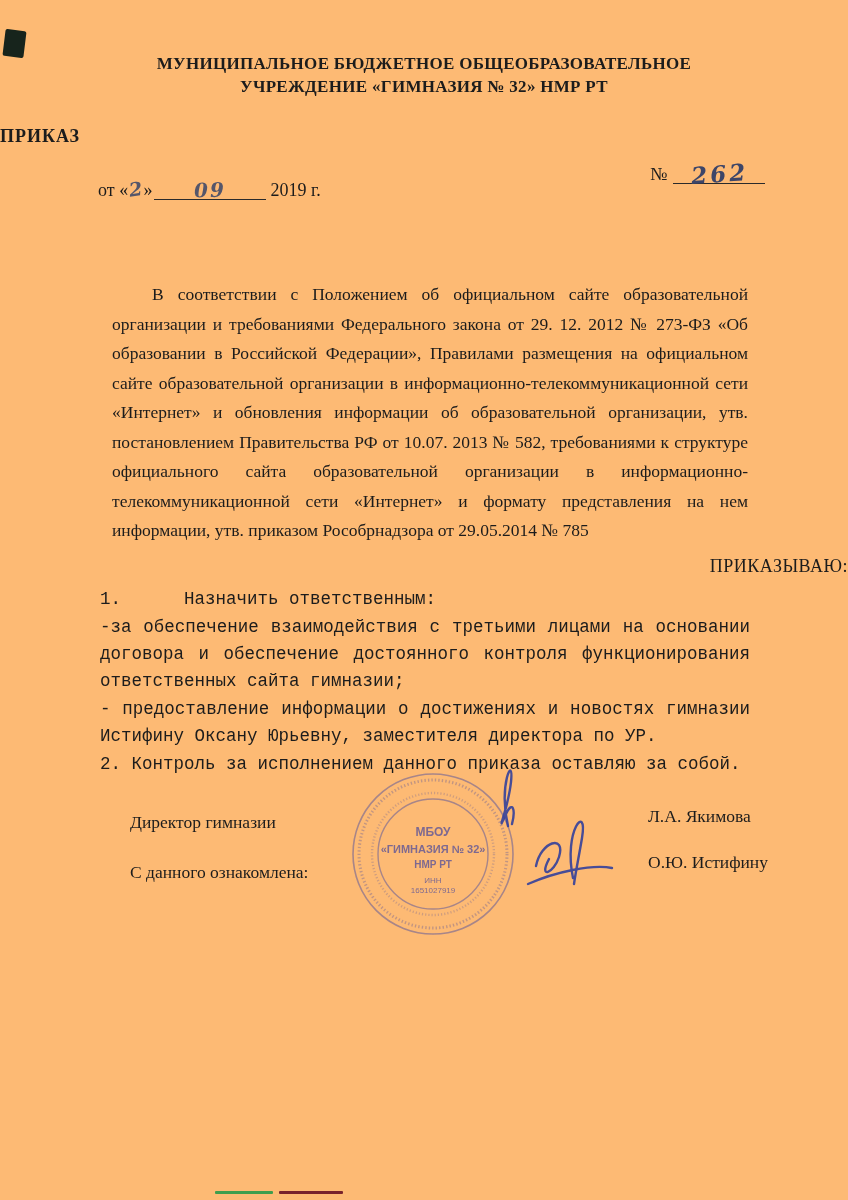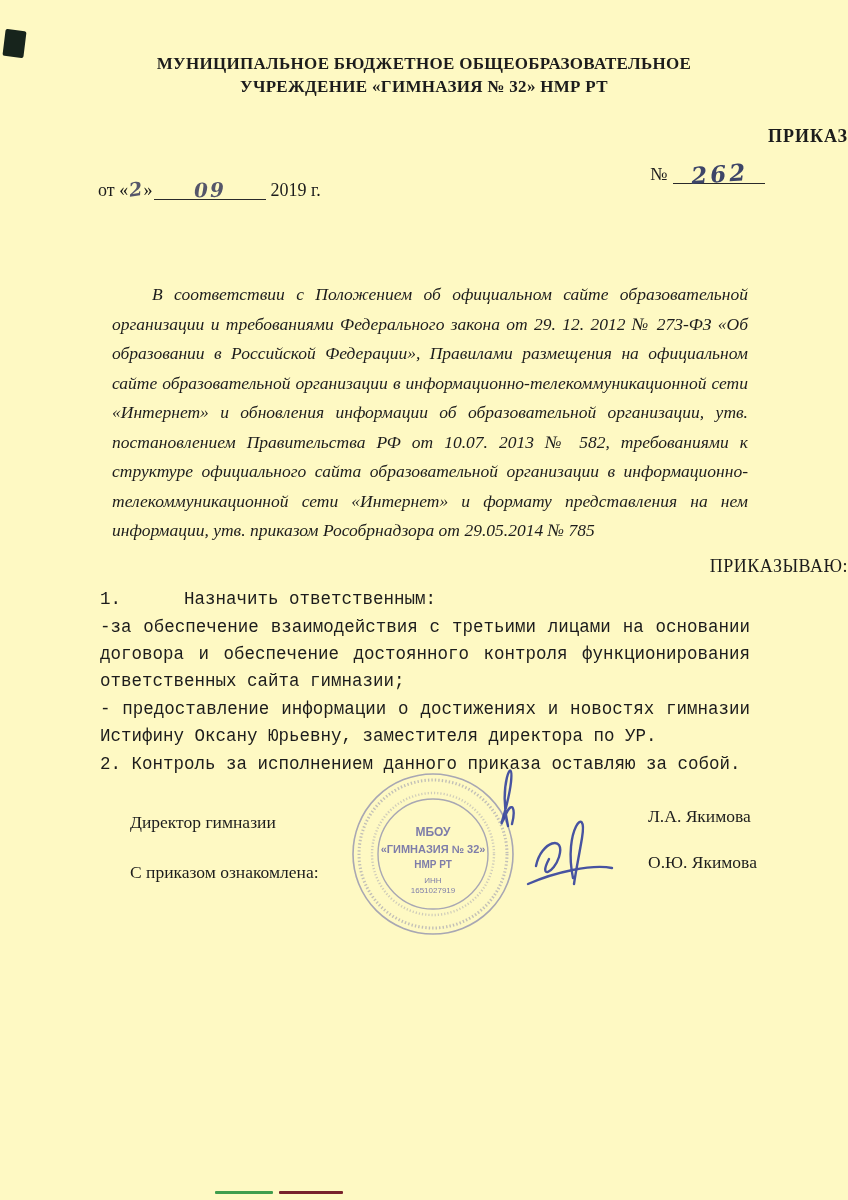--- a/index.html
+++ b/index.html
@@ -1,52 +1,52 @@
 <!DOCTYPE html>
 <html><head>
 <meta charset="utf-8">
 <style>
   html,body{margin:0;padding:0;background:#dddcd8;}
   .page{
     position:relative;width:848px;height:1200px;margin:0 auto;
-    background:#fef9c3;
+    background:#fdba74;
     font-family:"Liberation Serif", serif;color:#1c1c1c;overflow:hidden;
     box-shadow:0 0 6px rgba(0,0,0,.25);
   }
   .corner-mark{
     position:absolute;left:4px;top:30px;width:21px;height:27px;
     background:#17241c;border-radius:2px;transform:rotate(7deg);
   }
   .org-title{
     position:absolute;top:52px;left:0;right:0;text-align:center;
     font-weight:bold;font-size:17px;line-height:23px;letter-spacing:.3px;
   }
   .doc-type{
-    position:absolute;top:126px;left:0;right:0;text-align:right;
+    position:absolute;top:126px;left:0;right:0;text-align:left;
     font-weight:bold;font-size:18px;letter-spacing:1px;
   }
   .number-line{position:absolute;top:160px;left:650px;font-size:18px;}
   .date-line{position:absolute;top:178px;left:98px;font-size:18px;}
   .slot{
     display:inline-block;border-bottom:1.2px solid #2a2a2a;
     text-align:center;vertical-align:baseline;line-height:1;
   }
   .slot-number{min-width:92px;margin-left:6px;}
   .slot-month{min-width:112px;margin:0 4px 0 2px;}
   .hand{
     font-family:"DejaVu Serif", serif;font-style:italic;font-weight:bold;
     color:#3d4568;display:inline-block;
   }
   .hand-number{font-size:23px;letter-spacing:3px;transform:rotate(-4deg) translateY(2px);}
   .hand-day{font-size:19px;color:#55566a;transform:rotate(-8deg);margin:0 1px;}
   .hand-month{font-size:20px;letter-spacing:2px;color:#55566a;transform:rotate(-2deg) translateY(1px);}
   .subject{position:absolute;top:224px;left:98px;font-size:17.5px;line-height:24px;}
   .body-par{
     position:absolute;top:280px;left:112px;width:636px;
-    font-size:17.5px;line-height:29.5px;text-align:justify;text-indent:40px;font-style:italic;
+    font-size:17.5px;line-height:29.5px;text-align:justify;text-indent:40px;
   }
   .order-heading{
     position:absolute;top:556px;left:0;right:0;text-align:right;
     font-size:18px;letter-spacing:.5px;
   }
   .order-items{
     position:absolute;top:586px;left:100px;width:650px;
     font-size:17.5px;line-height:27px;font-family:Liberation Mono, monospace;
   }
   .order-items p{margin:0 0 1px 0;}
@@ -89,22 +89,22 @@
   <div class="order-items">
     <p>1.&nbsp;&nbsp;&nbsp;&nbsp;&nbsp;&nbsp;Назначить ответственным:</p>
     <p class="just">-за обеспечение взаимодействия с третьими лицами на основании договора и обеспечение достоянного контроля функционирования ответственных сайта гимназии;</p>
     <p class="just">- предоставление информации о достижениях и новостях гимназии Истифину Оксану Юрьевну, заместителя директора по УР.</p>
     <p>2. Контроль за исполнением данного приказа оставляю за собой.</p>
   </div>
 
   <div class="sig-label" style="left:130px;top:812px;">Директор гимназии</div>
   <div class="sig-name" style="left:648px;top:806px;">Л.А. Якимова</div>
 
-  <div class="sig-label" style="left:130px;top:862px;">С приказом ознакомлена:</div>
-  <div class="sig-name" style="left:648px;top:852px;">О.Ю. Якимова</div>
+  <div class="sig-label" style="left:130px;top:862px;">С данного ознакомлена:</div>
+  <div class="sig-name" style="left:648px;top:852px;">О.Ю. Истифину</div>
 
   <svg class="stamp-svg" width="190" height="172" viewBox="0 0 190 172">
     <g stroke="rgba(70,72,160,0.55)" fill="none">
       <circle cx="95" cy="86" r="80" stroke-width="1.6"></circle>
       <circle cx="95" cy="86" r="74" stroke-width="3" stroke-dasharray="1.4,2.1" opacity="0.7"></circle>
       <circle cx="95" cy="86" r="55" stroke-width="1.4"></circle>
       <circle cx="95" cy="86" r="61" stroke-width="2.4" stroke-dasharray="1.2,2" opacity="0.55"></circle>
     </g>
     <g fill="rgba(66,68,158,0.8)" text-anchor="middle" font-family="Liberation Sans, sans-serif">
       <text x="95" y="68" font-size="12" font-weight="bold">МБОУ</text>

